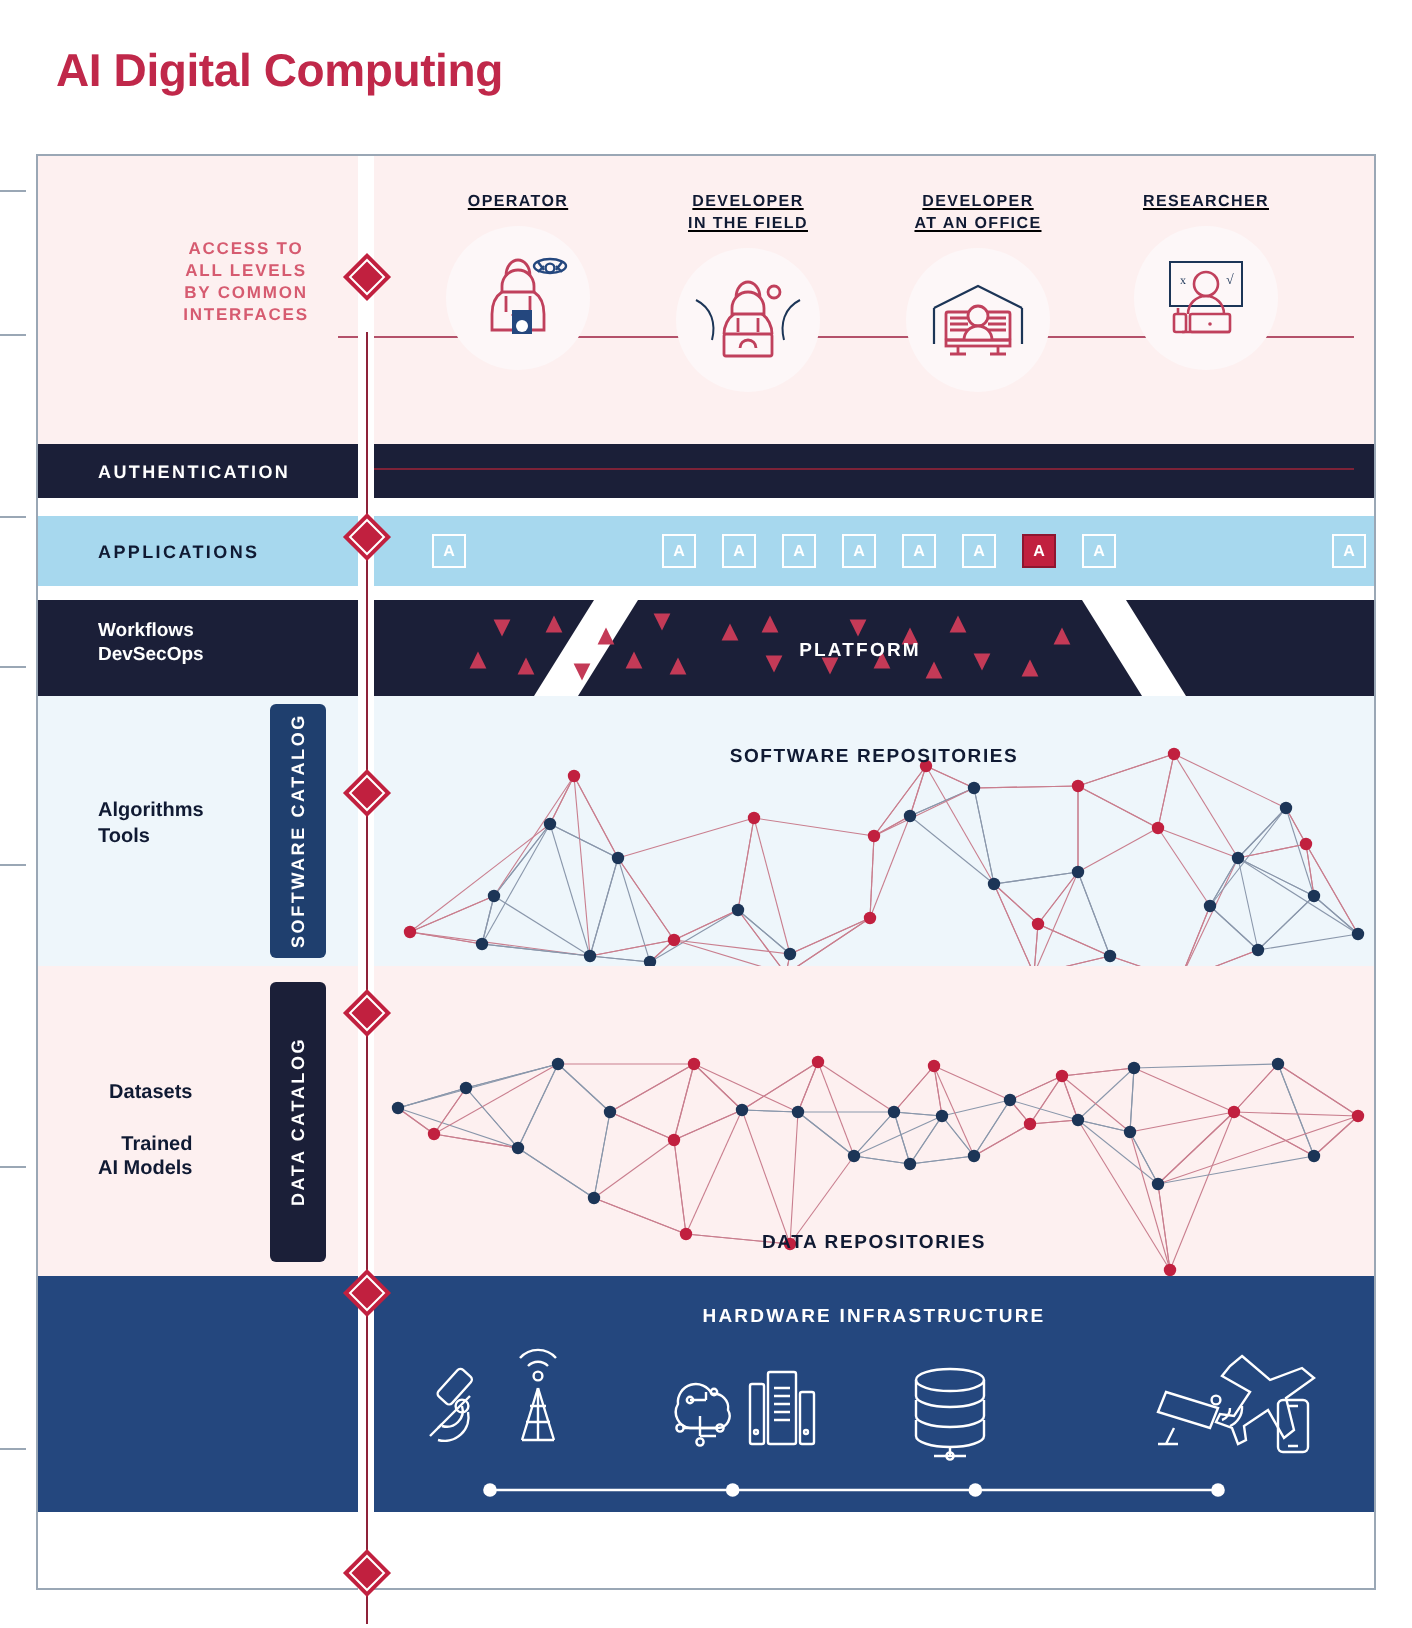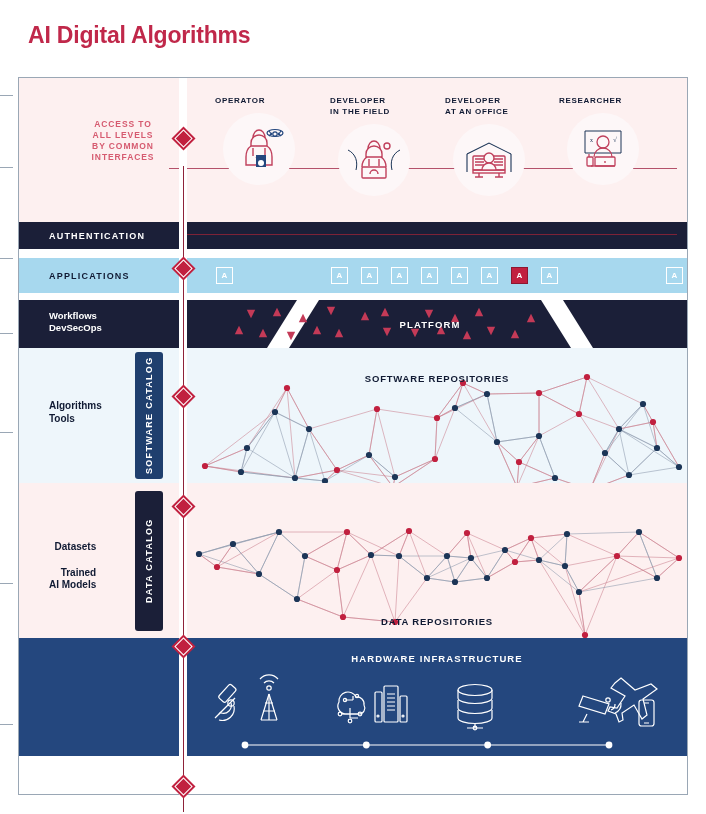--- a/index.html
+++ b/index.html
@@ -34,21 +34,21 @@
     font-weight:bold;line-height:1.28;
     white-space:pre-line;
   }
 
   
   .access-band{top:0;height:144px;background:#fdf0f0;}
   .access-label{
     color:#d65b70;font-size:8.5px;letter-spacing:0.9px;
     top:41px;left:58px;width:92px;text-align:center;
   }
-  .persona{position:absolute;width:88px;text-align:left;}
+  .persona{position:absolute;width:88px;text-align:center;text-decoration:underline;}
   .persona-name{
     font-size:8px;font-weight:bold;color:#101a33;
     letter-spacing:0.7px;line-height:1.35;white-space:pre-line;
   }
   .persona-circle{
     width:72px;height:72px;border-radius:50%;background:#fdf7f8;
     margin:6px auto 0;position:relative;
   }
   .persona-circle svg{position:absolute;left:0;top:0;}
 
@@ -136,21 +136,21 @@
   .diamond::after{
     content:"";position:absolute;left:2.2px;top:2.2px;width:12.6px;height:12.6px;
     border:1.6px solid #ffffff;box-sizing:border-box;
   }
 </style>
 </head>
 <body>
 
 <div id="stage">
 
-  <div class="page-title">AI Digital Algorithms</div>
+  <div class="page-title">AI Digital Computing</div>
 
   <div class="frame">
 
     <div class="band access-band">
       <div class="band-label access-label">ACCESS TO
 ALL LEVELS
 BY COMMON
 INTERFACES</div>
 
       <div class="persona-rail"></div>

